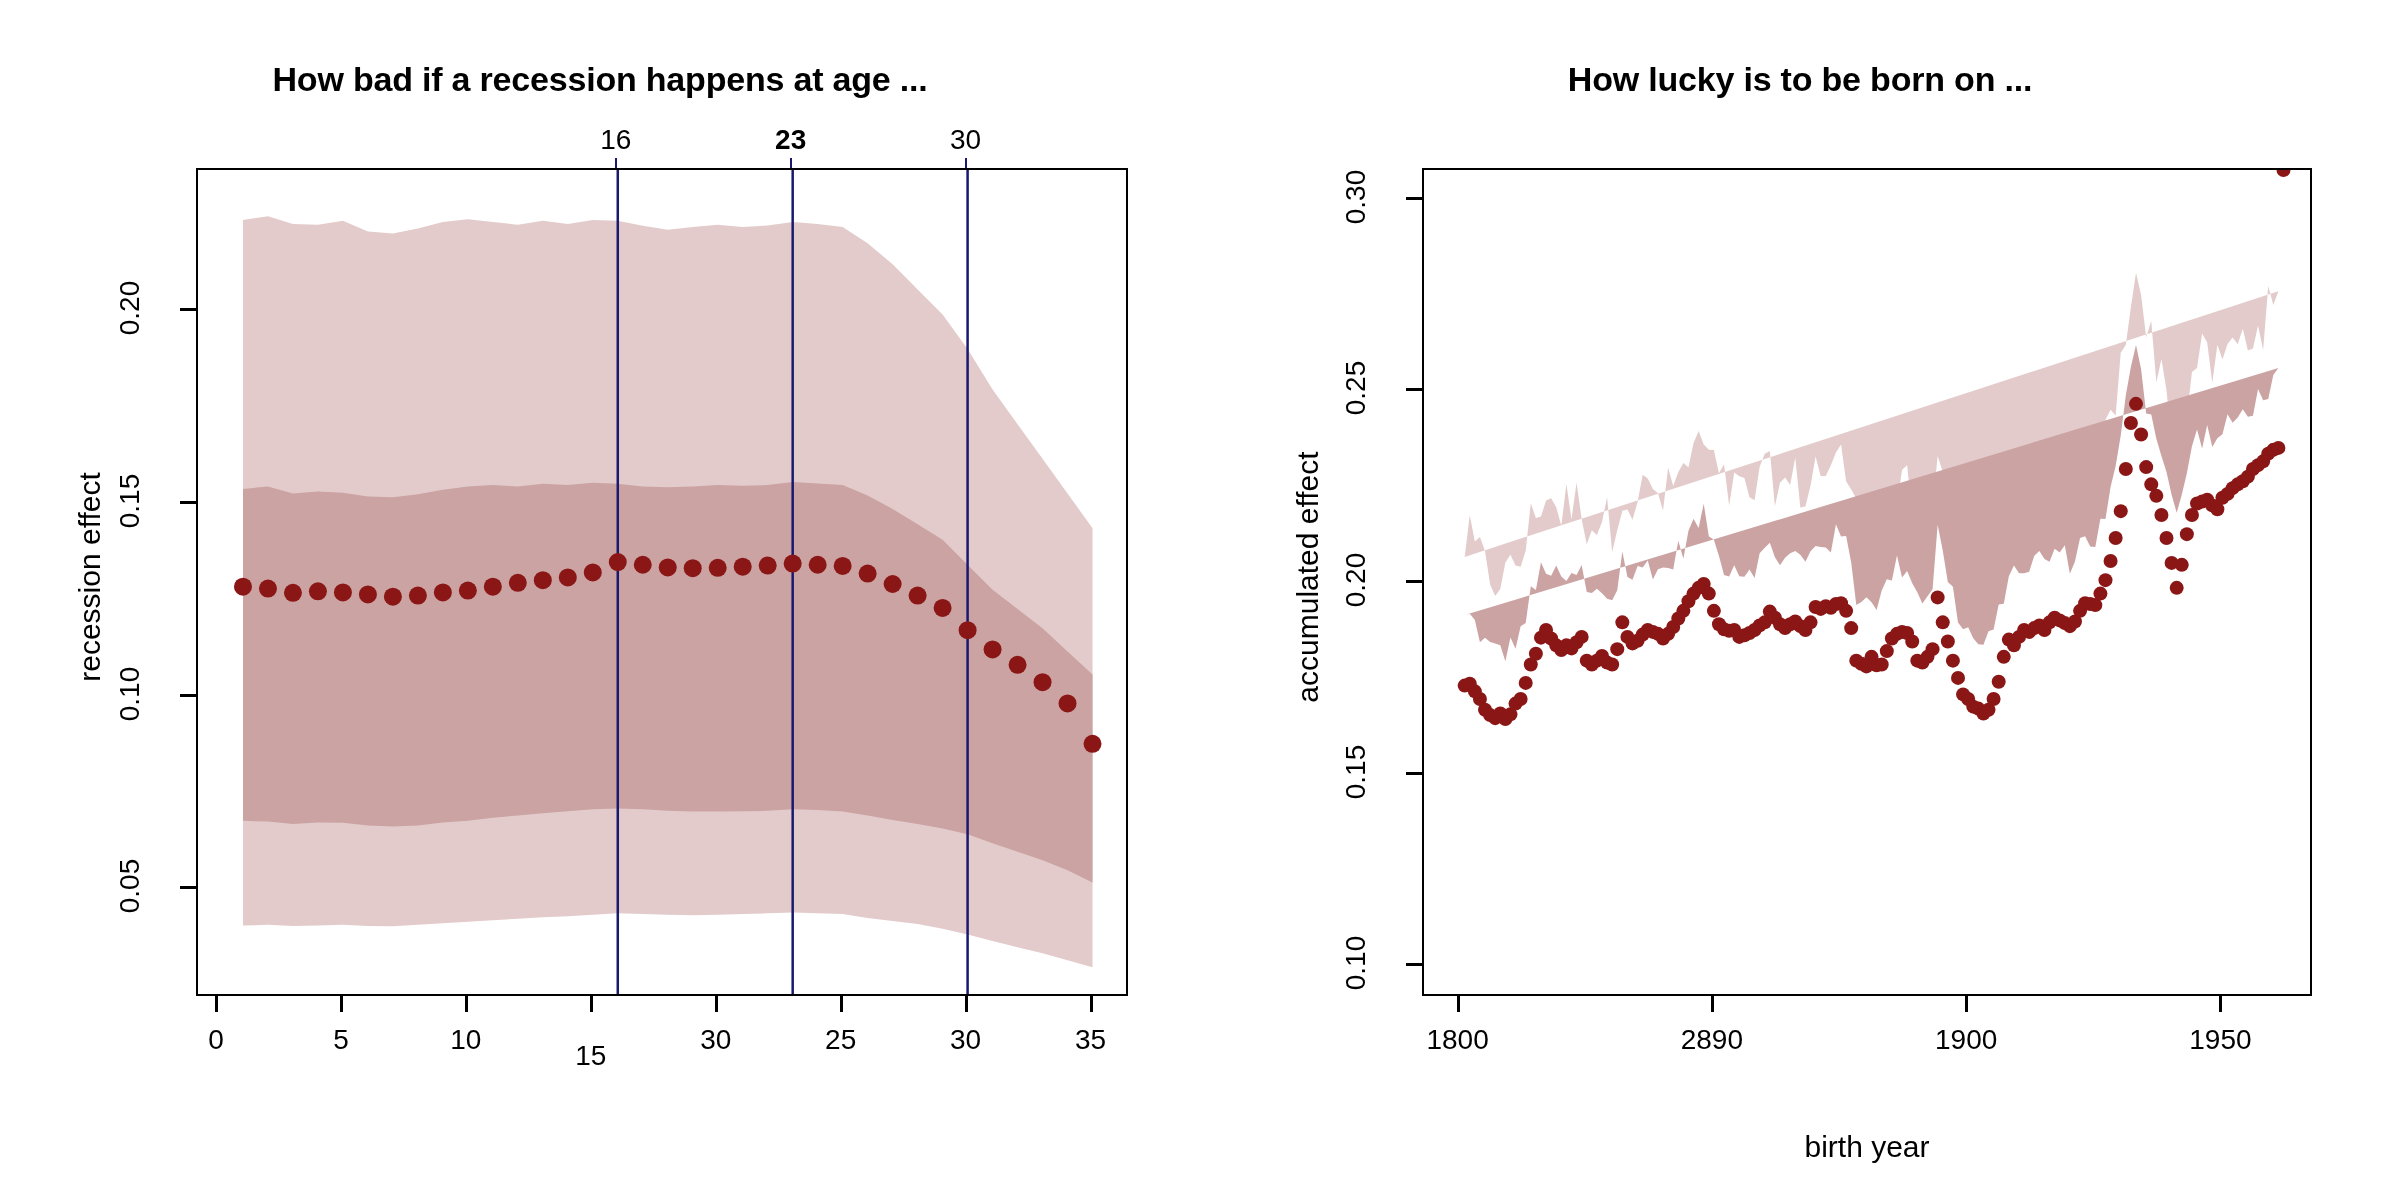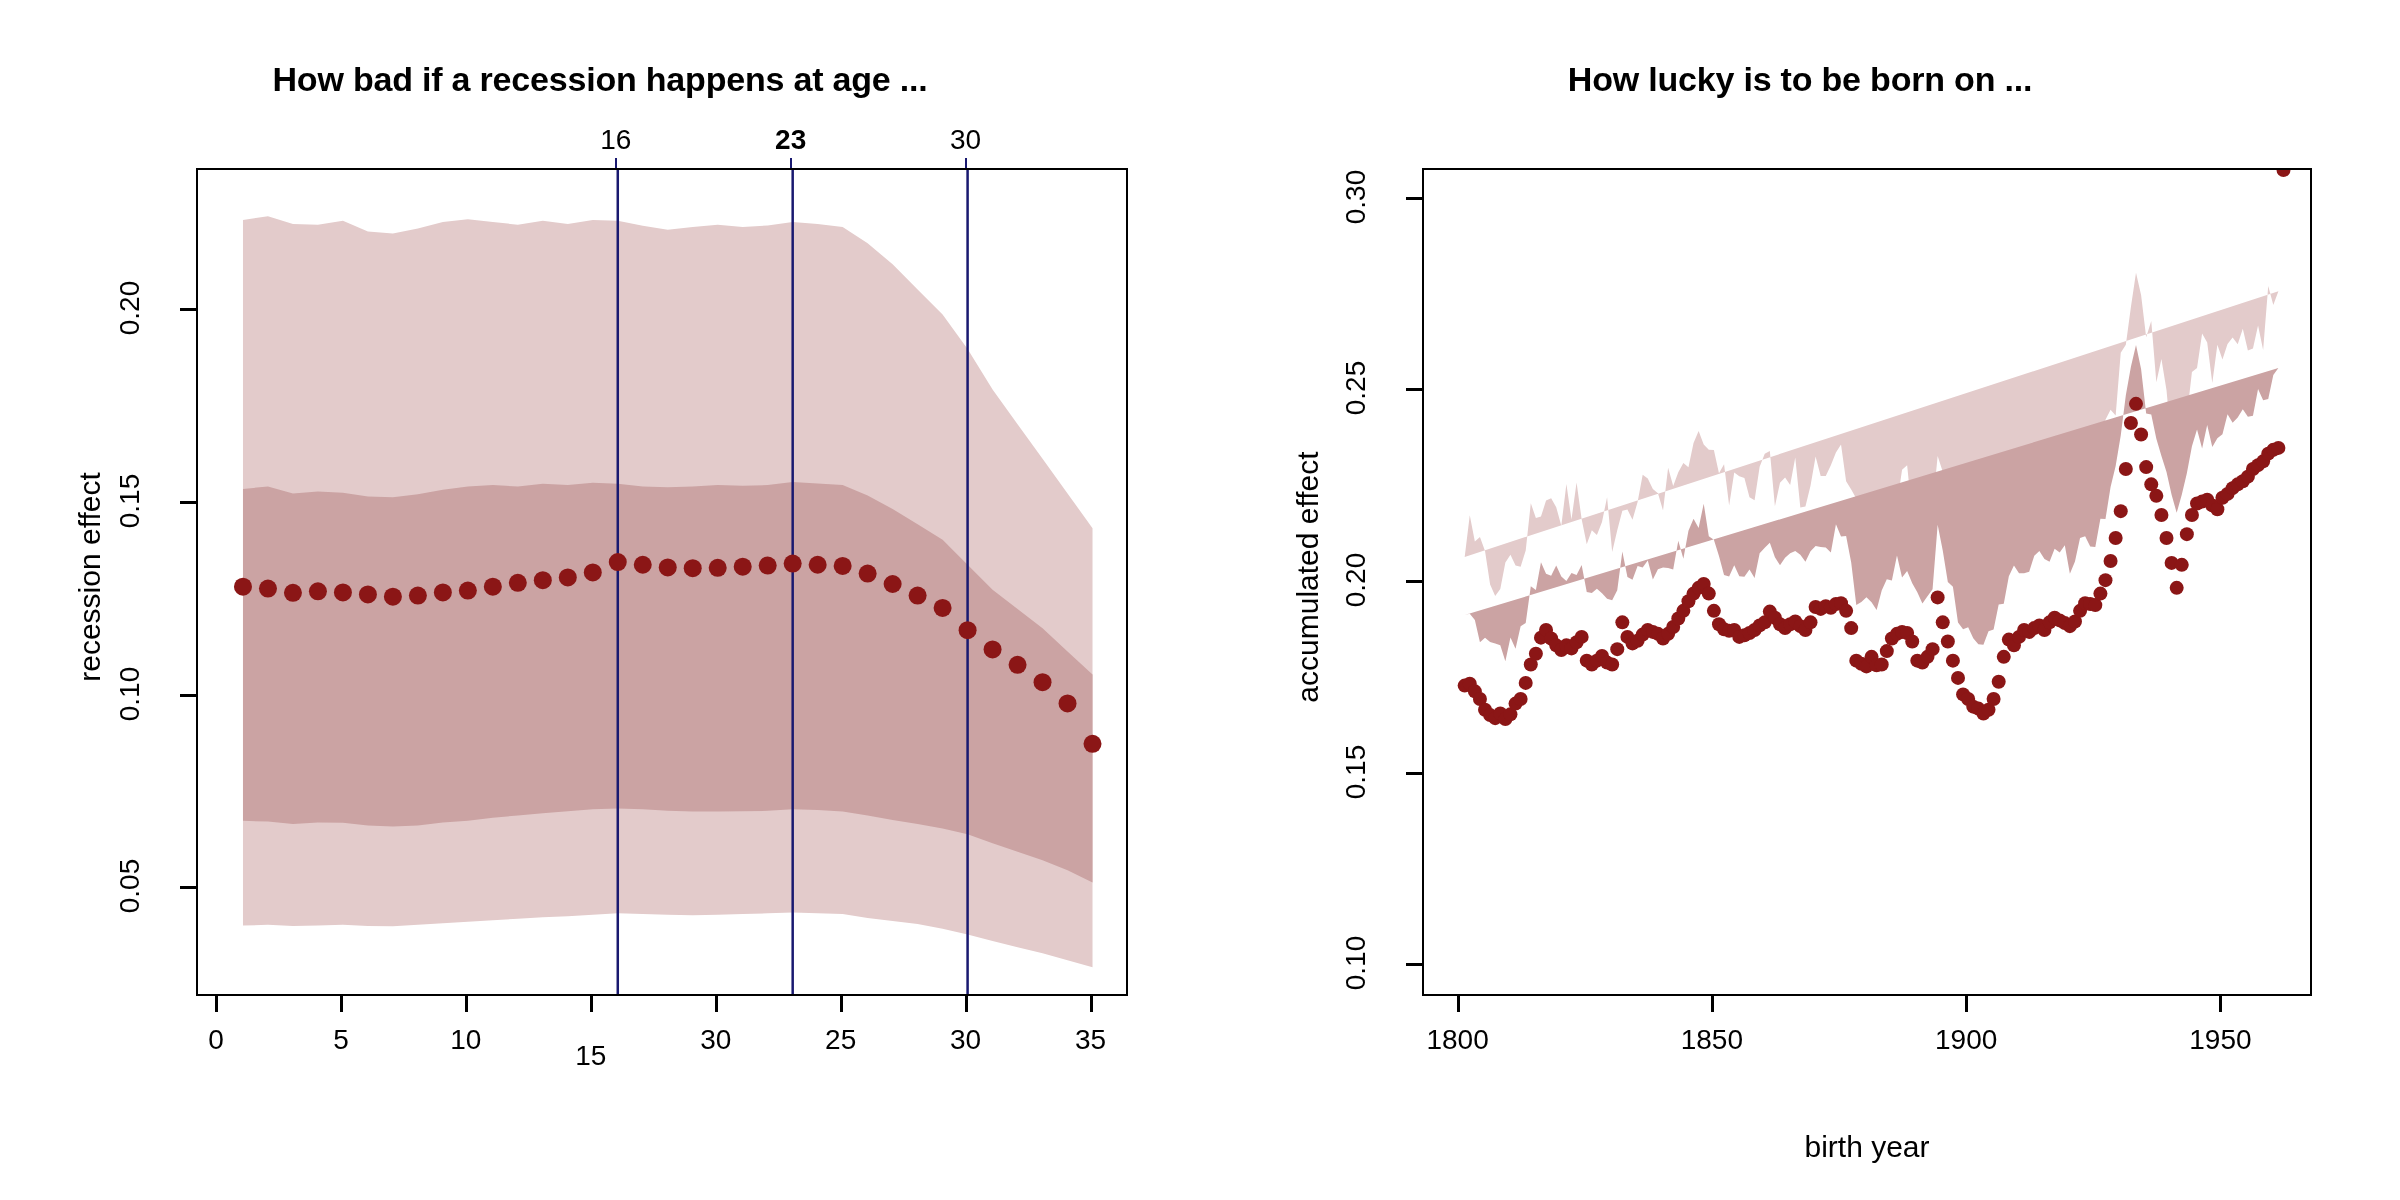--- a/index.html
+++ b/index.html
@@ -302,21 +302,21 @@
         <div class="ytick" style="left: 106px; top: 564px; width: 100px; text-align: center;">0.20</div>
         <div class="tickmark" style="left: 206px; top: 388.333px; width: 16px; height: 3px;"></div>
         <div class="ytick" style="left: 106px; top: 372.333px; width: 100px; text-align: center;">0.25</div>
         <div class="tickmark" style="left: 206px; top: 196.667px; width: 16px; height: 3px;"></div>
         <div class="ytick" style="left: 106px; top: 180.667px; width: 100px; text-align: center;">0.30</div>
       </div>
     <div id="right-xticks">
         <div class="tickmark" style="left: 256.6px; top: 996px; width: 3px; height: 16px;"></div>
         <div class="xtick" style="left: 197.6px; top: 1024px; width: 120px;">1800</div>
         <div class="tickmark" style="left: 510.886px; top: 996px; width: 3px; height: 16px;"></div>
-        <div class="xtick" style="left: 451.886px; top: 1024px; width: 120px;">1850</div>
+        <div class="xtick" style="left: 451.886px; top: 1024px; width: 120px;">2890</div>
         <div class="tickmark" style="left: 765.171px; top: 996px; width: 3px; height: 16px;"></div>
         <div class="xtick" style="left: 706.171px; top: 1024px; width: 120px;">1900</div>
         <div class="tickmark" style="left: 1019.46px; top: 996px; width: 3px; height: 16px;"></div>
         <div class="xtick" style="left: 960.457px; top: 1024px; width: 120px;">1950</div>
       </div>
   </div>
 
 </div>
 
 </body></html>

